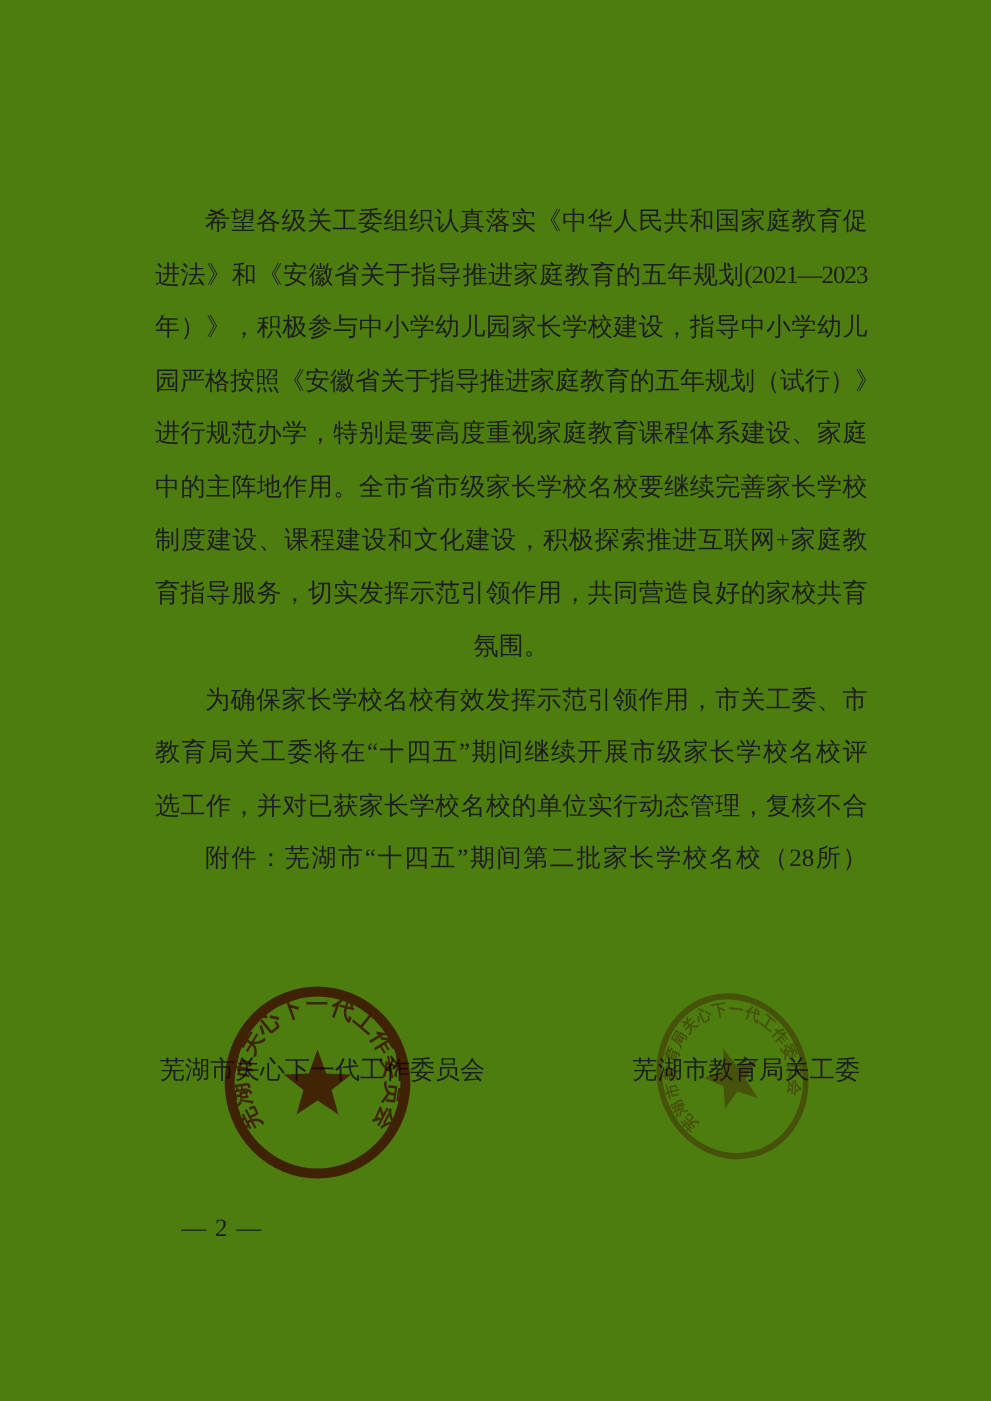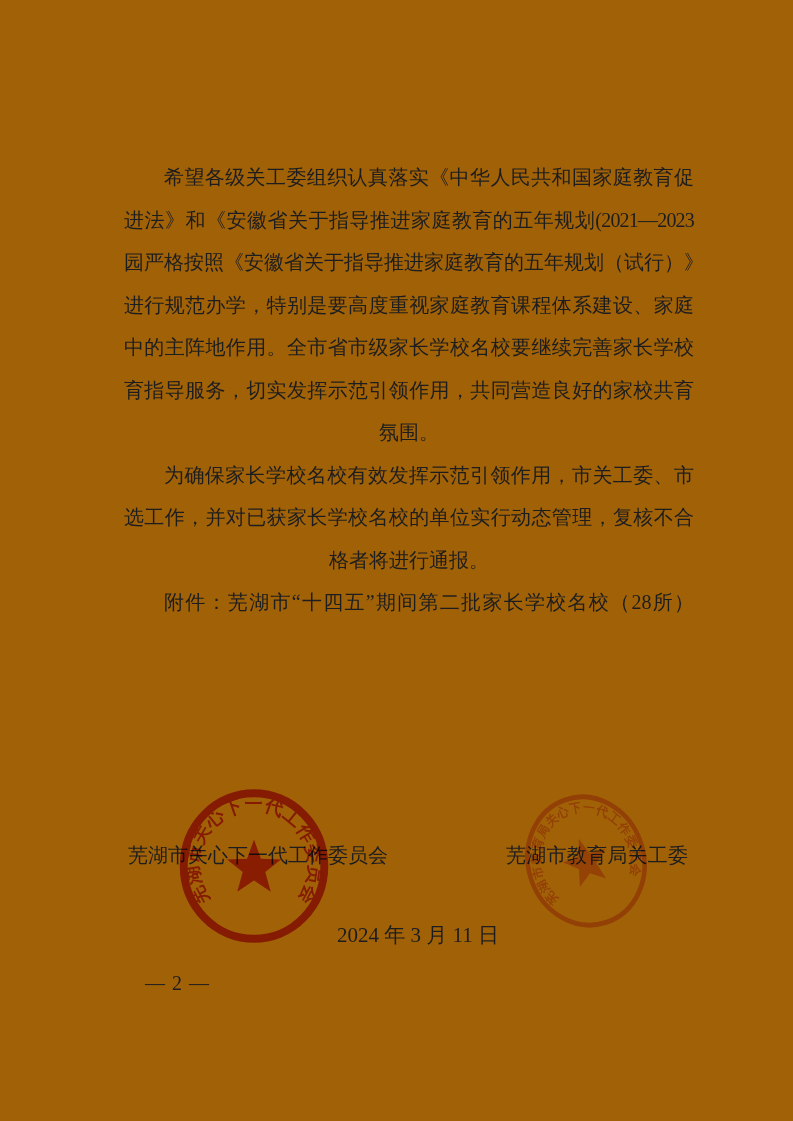--- a/index.html
+++ b/index.html
@@ -1,20 +1,20 @@
 <!DOCTYPE html>
 <html><head>
 <meta charset="utf-8">
 <style>
   html,body { margin:0; padding:0; background:#e8e8e8; }
   .page {
     position:relative;
     width:793px; height:1121px;
     margin:0 auto;
-    background:#a16207;
+    background:#4d7c0f;
     font-family:"Liberation Serif", serif;
     color:#1d1d1f;
     overflow:hidden;
   }
 
   
   .body-text {
     position:absolute;
     left:124px; top:156px;
     width:570px;
@@ -84,36 +84,37 @@
   .arc-text { font-family:"Liberation Serif", serif; letter-spacing:1px; }
 </style>
 </head>
 <body>
 
 <div class="page">
 
   <main class="body-text">
       <p class="line indent fill">希望各级关工委组织认真落实《中华人民共和国家庭教育促</p>
       <p class="line fill tight">进法》和《安徽省关于指导推进家庭教育的五年规划(2021—2023</p>
+      <p class="line fill">年）》，积极参与中小学幼儿园家长学校建设，指导中小学幼儿</p>
       <p class="line fill">园严格按照《安徽省关于指导推进家庭教育的五年规划（试行）》</p>
       <p class="line fill">进行规范办学，特别是要高度重视家庭教育课程体系建设、家庭</p>
       <p class="line fill">中的主阵地作用。全市省市级家长学校名校要继续完善家长学校</p>
+      <p class="line fill">制度建设、课程建设和文化建设，积极探索推进互联网+家庭教</p>
       <p class="line fill">育指导服务，切实发挥示范引领作用，共同营造良好的家校共育</p>
       <p class="line">氛围。</p>
       <p class="line indent fill">为确保家长学校名校有效发挥示范引领作用，市关工委、市</p>
+      <p class="line fill">教育局关工委将在“十四五”期间继续开展市级家长学校名校评</p>
       <p class="line fill">选工作，并对已获家长学校名校的单位实行动态管理，复核不合</p>
-      <p class="line">格者将进行通报。</p>
       <p class="line indent fill">附件：芜湖市“十四五”期间第二批家长学校名校（28所）</p>
     </main>
 
   <div class="sig sig-left">芜湖市关心下一代工作委员会</div>
 
   <div class="sig sig-right">芜湖市教育局关工委</div>
 
-  <div class="date">2024 年 3 月 11 日</div>
 
   <div class="page-num">— 2 —</div>
 
   <div class="seal seal-left">
     <svg viewBox="0 0 200 200" preserveAspectRatio="none">
       <ellipse class="ring" cx="100" cy="100" rx="89" ry="91" fill="none" stroke-width="10"></ellipse>
       <path id="arcL" d="M 42.7,140.2 A 70,70 0 1 1 157.3,140.2" fill="none"></path>
       <text class="arc-text" text-anchor="middle">
         <textPath href="#arcL" startOffset="50%">芜湖市关心下一代工作委员会</textPath>
       </text>

